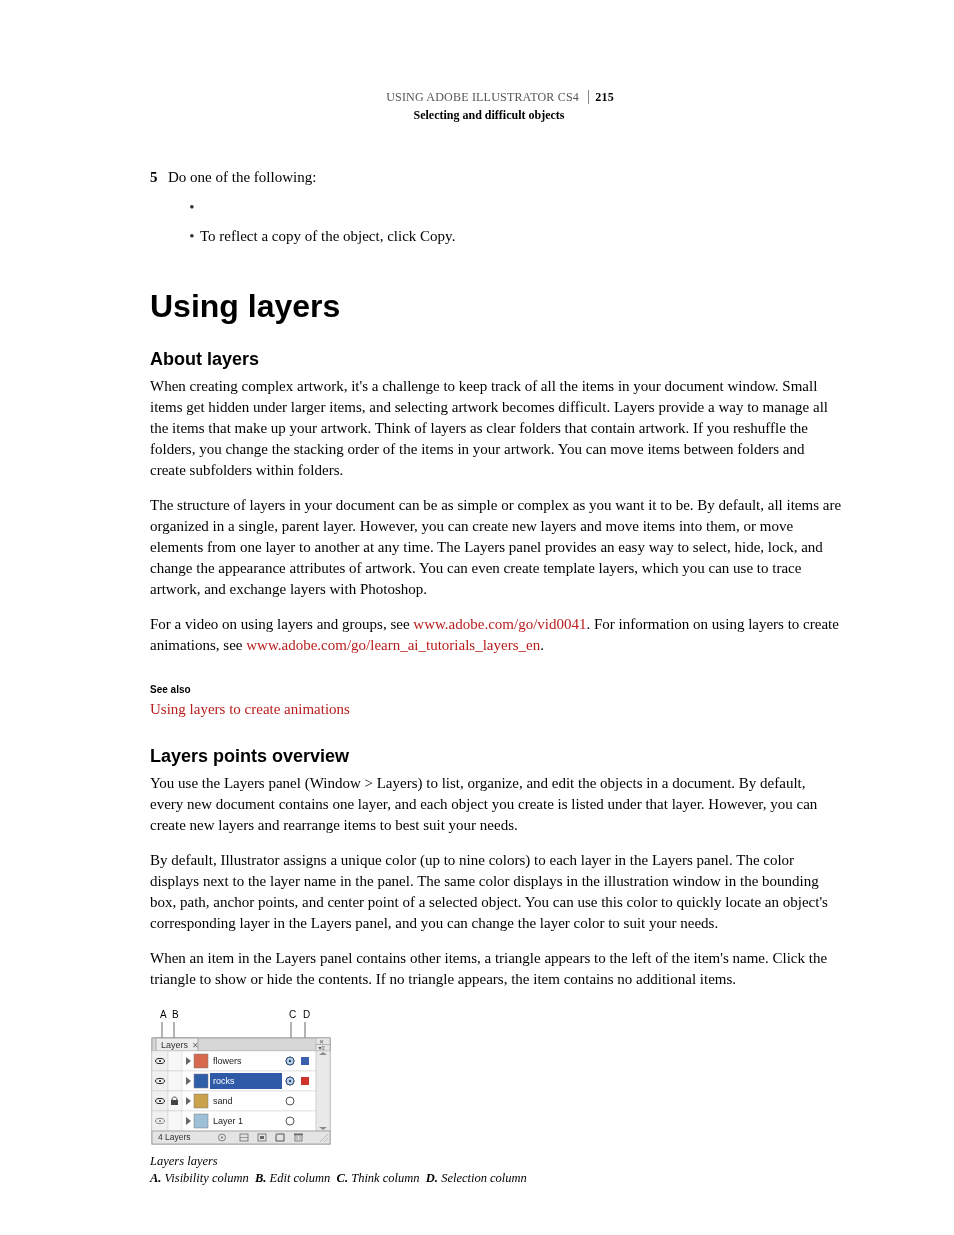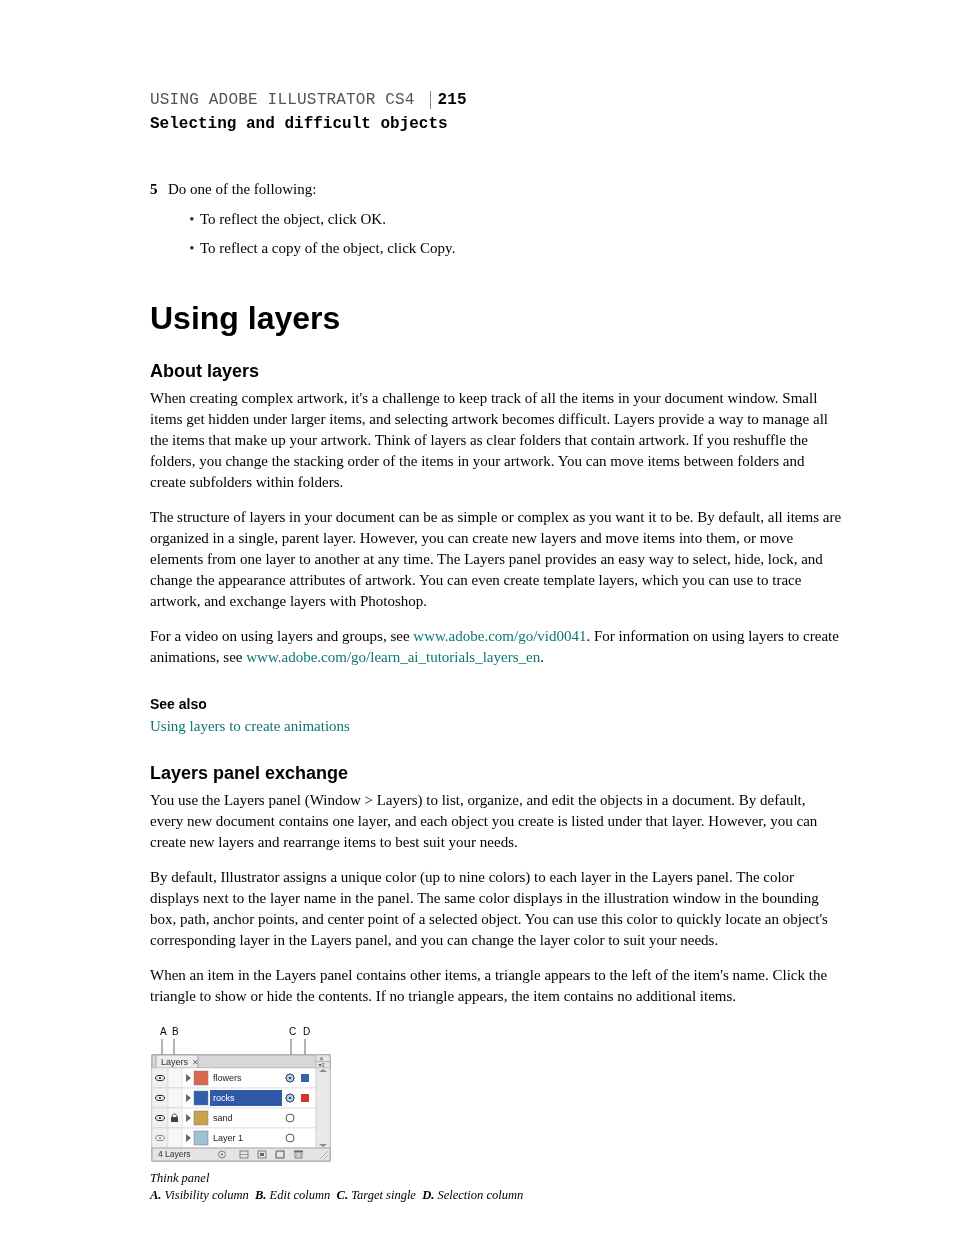--- a/index.html
+++ b/index.html
@@ -8,23 +8,23 @@
     font-family: "Minion Pro", Georgia, "Times New Roman", serif;
     background: #fff;
     color: #000;
     width: 954px;
   }
   .page {
     padding: 88px 104px 60px 150px;
     box-sizing: border-box;
   }
   .running-head {
-    text-align: left;
-    font-family: Liberation Mono, monospace;
-    font-size: 16px;
+    text-align: center;
+    font-family: Liberation Serif, serif;
+    font-size: 12px;
     margin-bottom: 42px;
     line-height: 1.5;
   }
   .running-head .line1 {
     color: #555;
     letter-spacing: 0.2px;
   }
   .running-head .line1 .pageno {
     font-weight: 700;
     color: #000;
@@ -55,30 +55,30 @@
   }
   h2.section {
     font-family: "Myriad Pro", "Segoe UI", Arial, sans-serif;
     font-weight: 700;
     font-size: 18px;
     margin: 24px 0 6px 0;
   }
   h3.seealso {
     font-family: "Myriad Pro", "Segoe UI", Arial, sans-serif;
     font-weight: 700;
-    font-size: 14px;
+    font-size: 10px;
     margin: 28px 0 4px 0;
   }
   p.body {
     font-size: 15px;
     line-height: 1.4;
     margin: 0 8px 14px 0;
   }
   a.hlink {
-    color: #0f766e;
+    color: #b91c1c;
     text-decoration: none;
   }
   .figure { margin-top: 18px; }
   .panel-svg { display: block; }
   .caption {
     font-style: italic;
     font-size: 12.5px;
     margin-top: 6px;
   }
   .legend {
@@ -102,21 +102,20 @@
   </div>
 
   <div class="step-list">
     <div class="step-row">
       <div class="step-num">5</div>
       <div>Do one of the following:</div>
     </div>
     <div class="bullets">
       <div class="bullet-row">
         <div class="bullet-dot">•</div>
-        <div>To reflect the object, click OK.</div>
       </div>
       <div class="bullet-row">
         <div class="bullet-dot">•</div>
         <div>To reflect a copy of the object, click Copy.</div>
       </div>
     </div>
   </div>
 
   <h1 class="chapter">Using layers</h1>
 
@@ -125,21 +124,21 @@
   <p class="body">The structure of layers in your document can be as simple or complex as you want it to be. By default, all items are organized in a single, parent layer. However, you can create new layers and move items into them, or move elements from one layer to another at any time. The Layers panel provides an easy way to select, hide, lock, and change the appearance attributes of artwork. You can even create template layers, which you can use to trace artwork, and exchange layers with Photoshop.</p>
   <p class="body">
     <span>For a video on using layers and groups, see </span><a class="hlink">www.adobe.com/go/vid0041</a><span>. For information on using layers to create animations, see </span><a class="hlink">www.adobe.com/go/learn_ai_tutorials_layers_en</a><span>.</span>
   </p>
 
   <h3 class="seealso">See also</h3>
   <p class="body" style="margin-bottom:26px;">
     <a class="hlink">Using layers to create animations</a>
   </p>
 
-  <h2 class="section">Layers panel exchange</h2>
+  <h2 class="section">Layers points overview</h2>
   <p class="body">You use the Layers panel (Window &gt; Layers) to list, organize, and edit the objects in a document. By default, every new document contains one layer, and each object you create is listed under that layer. However, you can create new layers and rearrange items to best suit your needs.</p>
   <p class="body">By default, Illustrator assigns a unique color (up to nine colors) to each layer in the Layers panel. The color displays next to the layer name in the panel. The same color displays in the illustration window in the bounding box, path, anchor points, and center point of a selected object. You can use this color to quickly locate an object's corresponding layer in the Layers panel, and you can change the layer color to suit your needs.</p>
   <p class="body">When an item in the Layers panel contains other items, a triangle appears to the left of the item's name. Click the triangle to show or hide the contents. If no triangle appears, the item contains no additional items.</p>
 
   <div class="figure">
     <svg class="panel-svg" width="185" height="140" viewBox="0 0 185 140">
 
       <text x="10" y="10" font-family="Arial" font-size="10">A</text>
       <text x="22" y="10" font-family="Arial" font-size="10">B</text>
       <text x="139" y="10" font-family="Arial" font-size="10">C</text>
@@ -238,22 +237,22 @@
         <rect x="144" y="125.5" width="9" height="1.5" fill="#666"></rect>
         <line x1="147" y1="128" x2="147" y2="132" stroke="#666" stroke-width="0.6"></line>
         <line x1="150" y1="128" x2="150" y2="132" stroke="#666" stroke-width="0.6"></line>
       </g>
       <g>
         <line x1="170" y1="134" x2="178" y2="126" stroke="#999" stroke-width="0.6"></line>
         <line x1="174" y1="134" x2="178" y2="130" stroke="#999" stroke-width="0.6"></line>
       </g>
     </svg>
 
-    <div class="caption">Think panel</div>
+    <div class="caption">Layers layers</div>
     <div class="legend">
       <b>A.</b> <span class="it">Visibility column</span>&nbsp;
       <b>B.</b> <span class="it">Edit column</span>&nbsp;
-      <b>C.</b> <span class="it">Target single</span>&nbsp;
+      <b>C.</b> <span class="it">Think column</span>&nbsp;
       <b>D.</b> <span class="it">Selection column</span>
     </div>
   </div>
 
 </div>
 
 </body></html>

